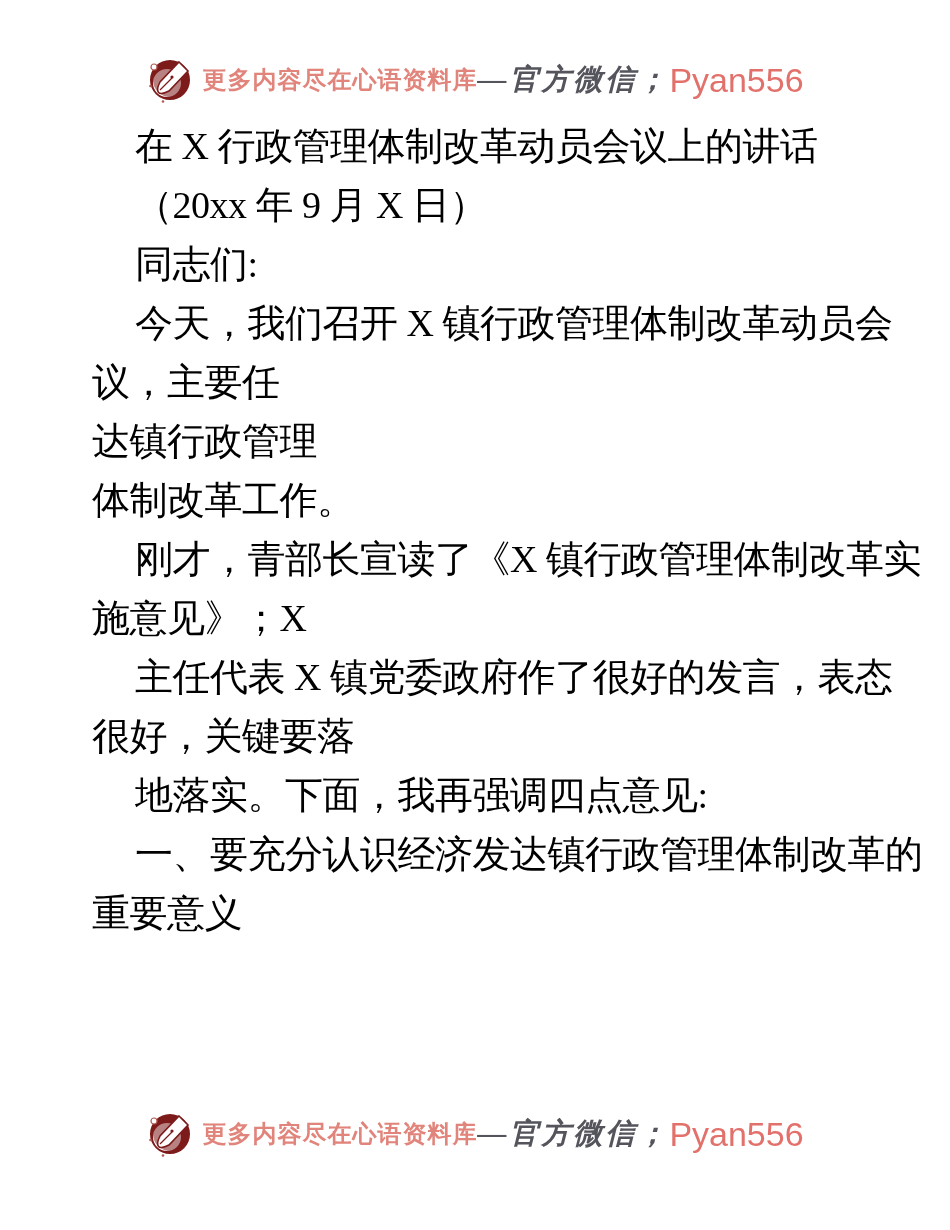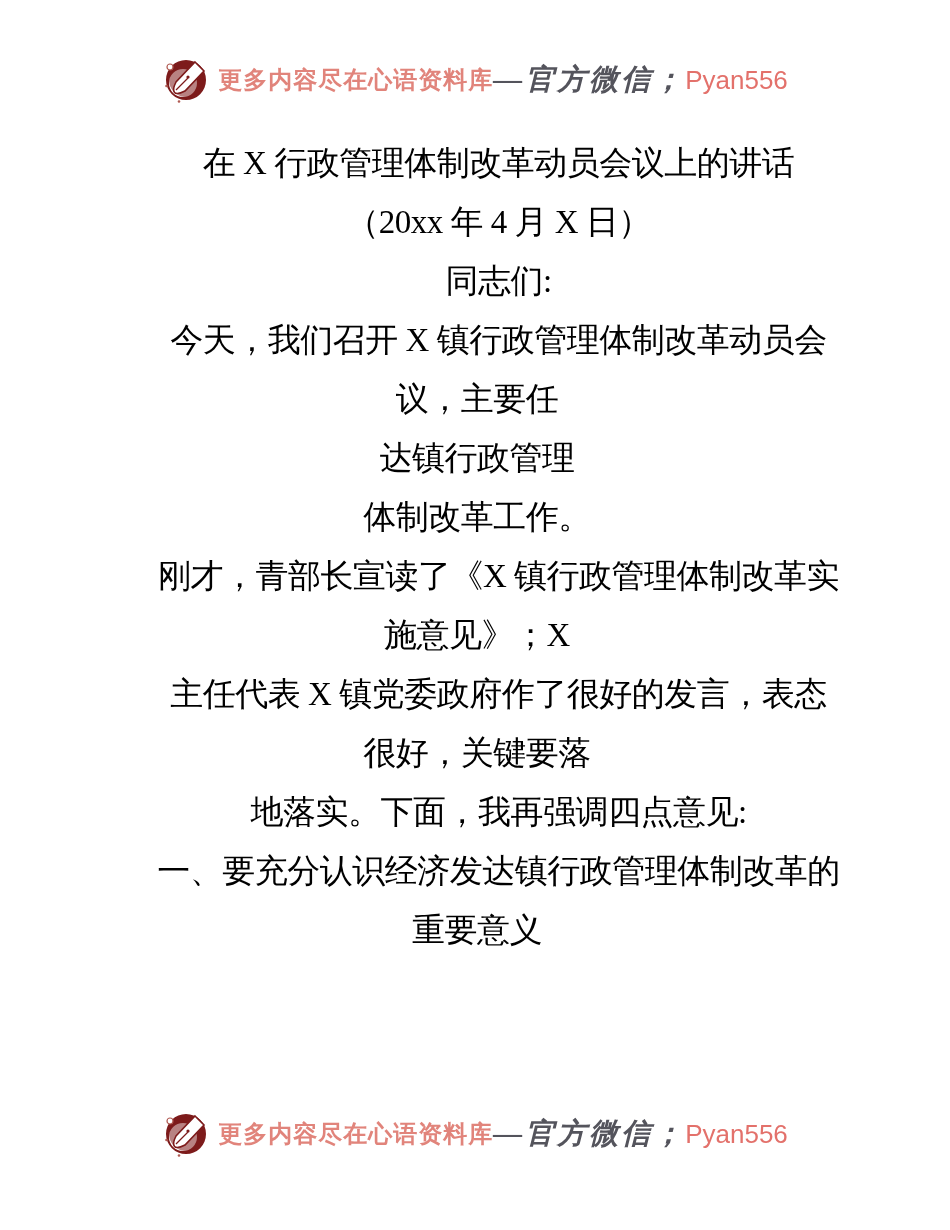--- a/index.html
+++ b/index.html
@@ -21,30 +21,30 @@
   .wm-logo { width:48px; height:48px; margin-right:8px; flex:0 0 auto; }
   .wm-brand {
     color:#e1847b; font-weight:bold; font-size:24px;
     letter-spacing:1px; white-space:pre;
   }
   .wm-label {
     color:#54545c; font-size:29px; font-style:italic; font-weight:600;
     letter-spacing:3px; white-space:pre;
   }
   .wm-account {
-    color:#e3716b; font-size:26px;
+    color:#e3716b; font-size:34px;
     font-family:"Liberation Sans",sans-serif;
     white-space:pre;
   }
 
   
   .doc {
-    position:absolute; top:134px; left:92px; width:770px;
+    position:absolute; top:117px; left:92px; width:770px;
     color:#000000;
-    font-size:33px; letter-spacing:-0.5px;text-align:center;
+    font-size:38px; letter-spacing:-0.5px;
   }
   .line {
     height:59px; line-height:59px;
     white-space:pre;
   }
   .line.indent { text-indent:43px; }
 </style>
 </head>
 <body>
 
@@ -61,21 +61,21 @@
       <circle cx="17" cy="45.5" r="1.3" fill="#b05a52"></circle>
     </svg>
   </span>
   <span class="wm-brand">更多内容尽在心语资料库</span>
   <span class="wm-label">—官方微信；</span>
   <span class="wm-account">Pyan556</span>
 </div>
 
 <div class="doc">
   <div class="line indent">在 X 行政管理体制改革动员会议上的讲话</div>
-  <div class="line indent">（20xx 年 4 月 X 日）</div>
+  <div class="line indent">（20xx 年 9 月 X 日）</div>
   <div class="line indent">同志们:</div>
   <div class="line indent">今天，我们召开 X 镇行政管理体制改革动员会</div>
   <div class="line">议，主要任</div>
   <div class="line">达镇行政管理</div>
   <div class="line">体制改革工作。</div>
   <div class="line indent">刚才，青部长宣读了《X 镇行政管理体制改革实</div>
   <div class="line">施意见》；X</div>
   <div class="line indent">主任代表 X 镇党委政府作了很好的发言，表态</div>
   <div class="line">很好，关键要落</div>
   <div class="line indent">地落实。下面，我再强调四点意见:</div>

